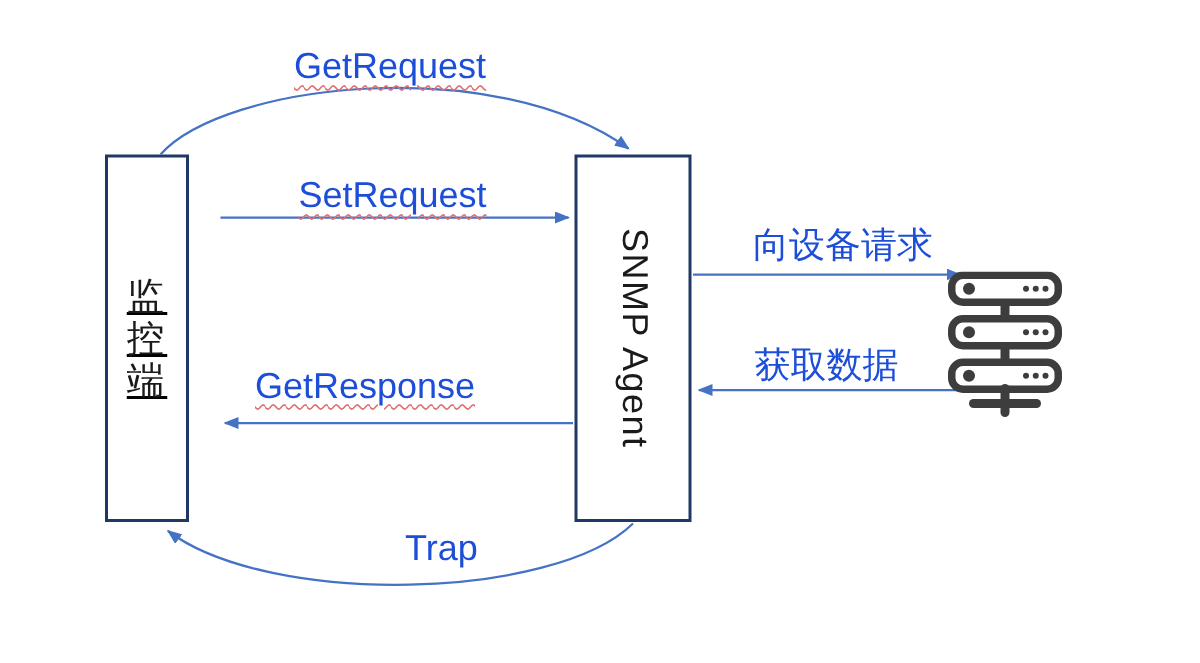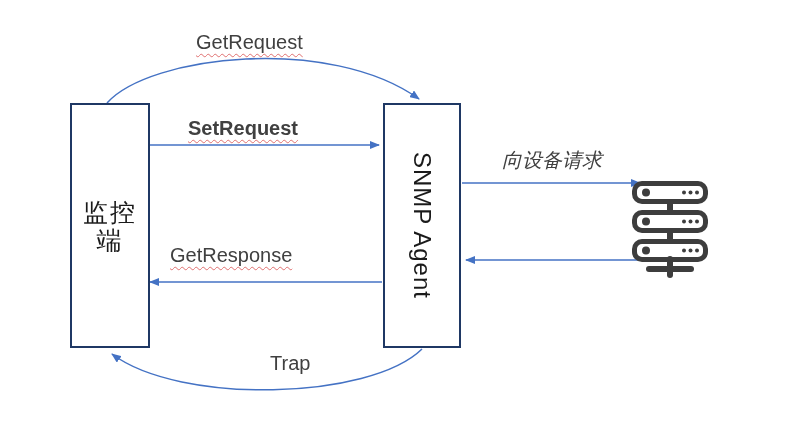--- a/index.html
+++ b/index.html
@@ -27,22 +27,23 @@
     border: 2px solid #1f3864;
     background: #ffffff;
     display: flex;
     align-items: center;
     justify-content: center;
     box-sizing: border-box;
   }
   .node-monitor {
     left: 70px;
     top: 103px;
-    width: 80px;
+    width: 56px;
     height: 245px;
+    text-decoration: underline;
   }
   .node-agent {
     left: 383px;
     top: 103px;
     width: 78px;
     height: 245px;
   }
   .monitor-label {
     font-size: 25px;
     line-height: 1.12;
@@ -52,36 +53,36 @@
     letter-spacing: 2px;
   }
   .agent-label {
     writing-mode: vertical-rl;
     font-size: 24px;
     color: #1a1a1a;
     letter-spacing: 1px;
   }
   .edge-label {
     position: absolute;
-    font-size: 20px;
-    color: #404040;
+    font-size: 24px;
+    color: #1d4ed8;
     white-space: nowrap;
   }
   .edge-label.spellcheck {
     text-decoration-line: underline;
     text-decoration-style: wavy;
     text-decoration-color: #e07070;
     text-decoration-thickness: 1px;
     text-underline-offset: 4px;
   }
   .lbl-getrequest  { left: 196px; top: 31px;  }
-  .lbl-setrequest  { left: 188px; top: 117px; font-weight: bold; }
+  .lbl-setrequest  { left: 199px; top: 117px; }
   .lbl-getresponse { left: 170px; top: 244px; }
   .lbl-trap        { left: 234px; top: 352px; margin-left: 36px; }
-  .lbl-reqdevice   { left: 502px; top: 147px; font-style: italic; }
+  .lbl-reqdevice   { left: 502px; top: 147px; }
   .lbl-fetchdata   { left: 503px; top: 227px; }
   .server-icon-wrap {
     position: absolute;
     left: 632px;
     top: 181px;
     width: 76px;
     height: 97px;
   }
 </style>
 </head>
@@ -144,14 +145,15 @@
           <circle cx="65" cy="69.5" r="2"></circle>
       </g>
     </svg>
   </div>
 
   <div class="edge-label spellcheck lbl-getrequest">GetRequest</div>
   <div class="edge-label spellcheck lbl-setrequest">SetRequest</div>
   <div class="edge-label spellcheck lbl-getresponse">GetResponse</div>
   <div class="edge-label lbl-trap">Trap</div>
   <div class="edge-label lbl-reqdevice">向设备请求</div>
+  <div class="edge-label lbl-fetchdata">获取数据</div>
 
 </div>
 
 </body></html>

